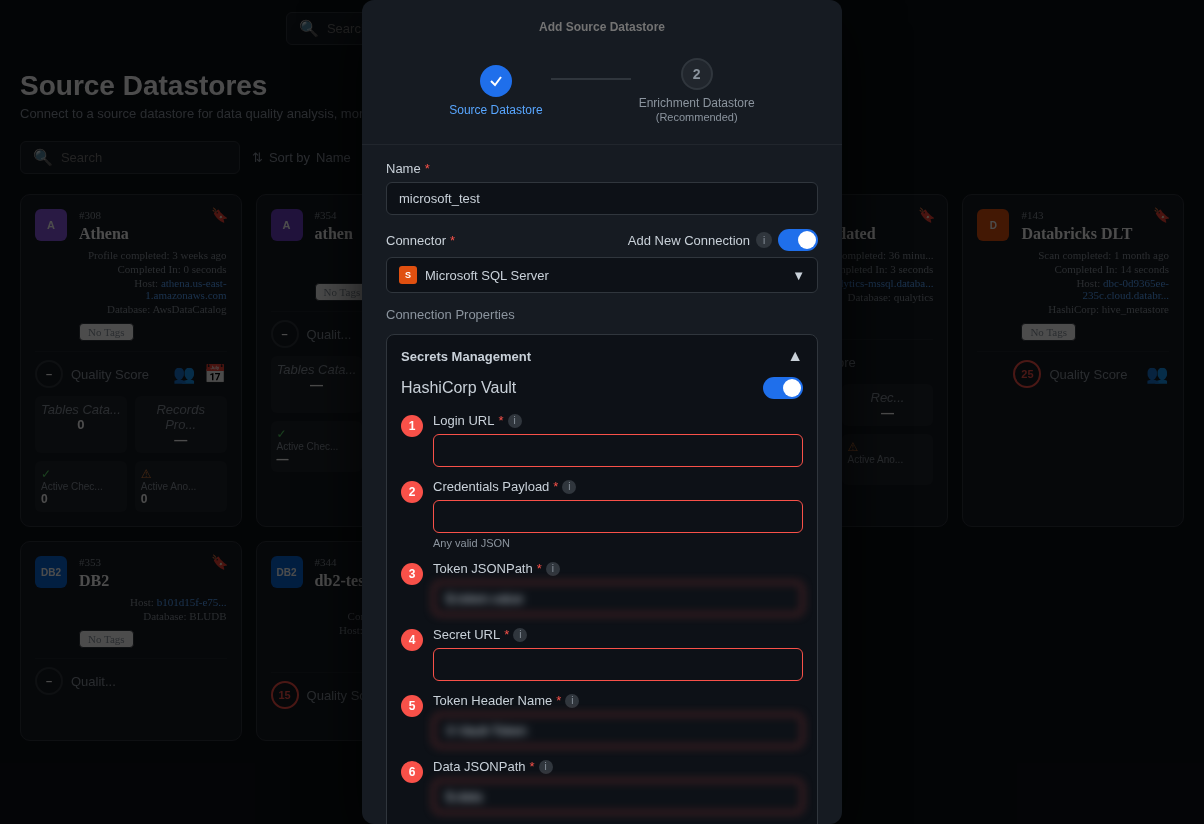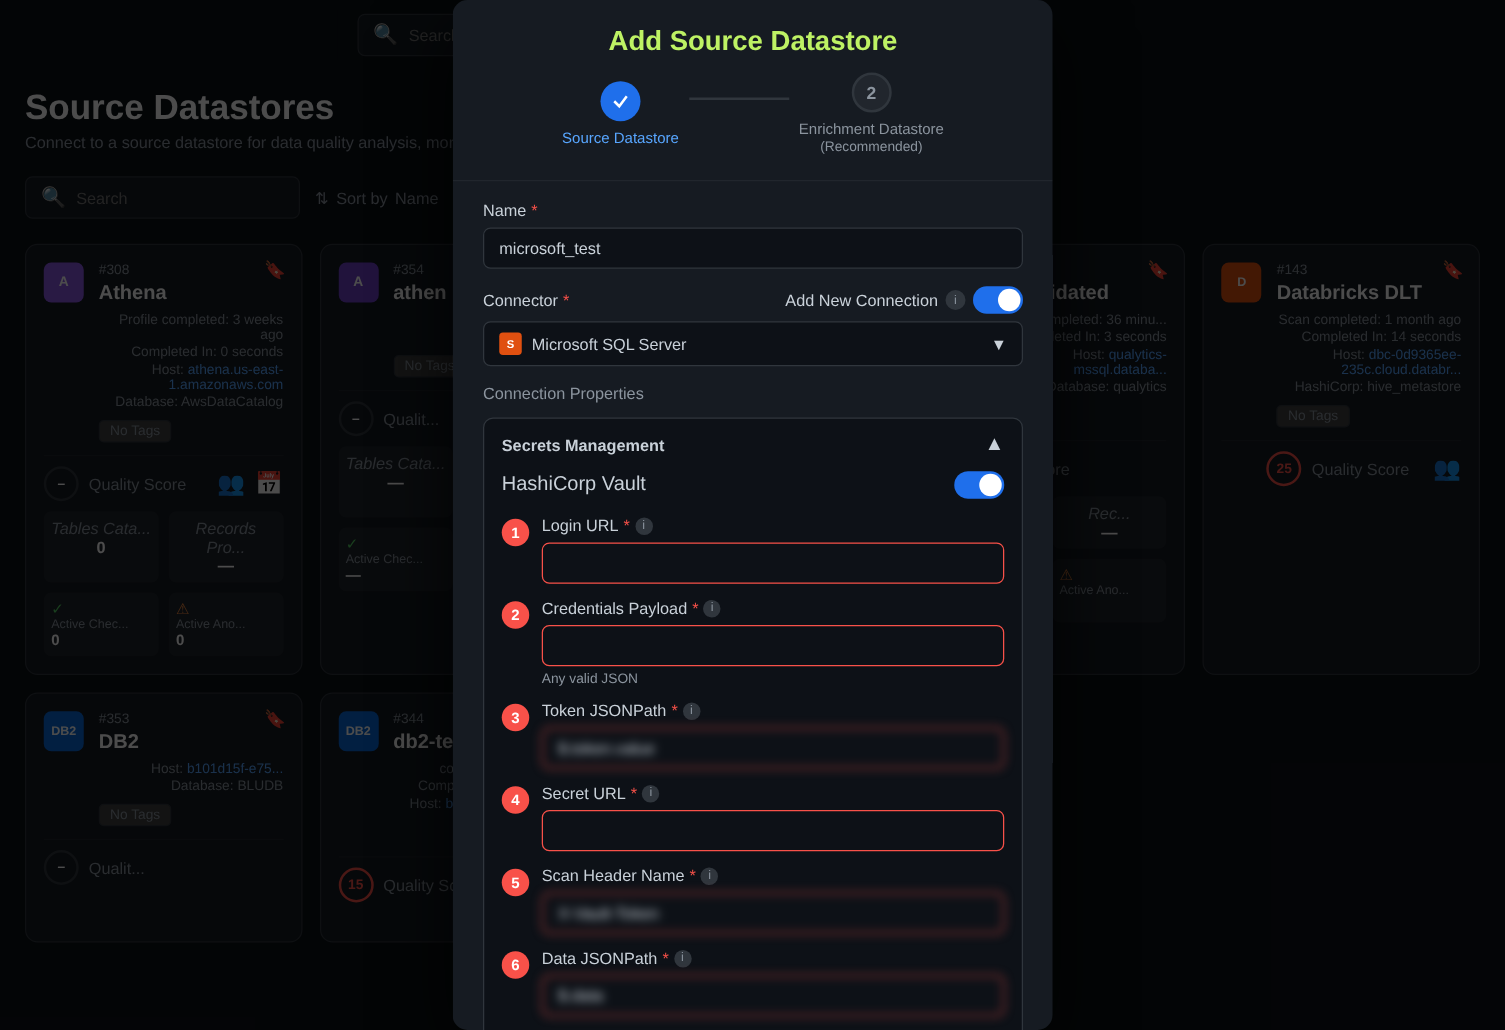--- a/index.html
+++ b/index.html
@@ -104,21 +104,21 @@
       text-align: right;
     }
 
     .card-info a {
       color: #58a6ff;
       text-decoration: none;
     }
 
     .tag {
       display: inline-block;
-      background: #404040;
+      background: #ffffff;
       border: 1px solid #30363d;
       border-radius: 4px;
       padding: 2px 8px;
       font-size: 11px;
       color: #8b949e;
       margin-top: 6px;
     }
 
     .tag.gdpr {
       background: #1a3a2a;
@@ -206,24 +206,24 @@
       box-shadow: 0 20px 60px rgba(0,0,0,0.8);
     }
 
     .modal-header {
       padding: 20px 24px 16px;
       text-align: center;
       border-bottom: 1px solid #21262d;
     }
 
     .modal-title {
-      font-size: 22px;
+      font-size: 12px;
       font-weight: 700;
-      color: #bef264;
-      margin-bottom: 12px;
+      color: #737373;
+      margin-bottom: 24px;
     }
 
     
     .stepper {
       display: flex;
       align-items: center;
       justify-content: center;
       gap: 0;
       margin-bottom: 4px;
     }
@@ -481,20 +481,21 @@
     .avatar.athen2 { background: #6e40c9; }
     .avatar.bigquery { background: #1f6feb; }
     .avatar.consolidated { background: #da3633; }
     .avatar.databricks { background: #e05010; }
     .avatar.db2 { background: #0969da; }
     .avatar.db2test { background: #0969da; }
     .avatar.db2testt { background: #0969da; }
 
     .card-content {
       padding-left: 44px;
+      font-family: Liberation Serif, serif;
     }
 
     .checks-row {
       display: flex;
       gap: 8px;
       margin-top: 8px;
     }
 
     .check-box {
       flex: 1;
@@ -882,21 +883,21 @@
               <div class="info-icon">i</div>
             </label>
             <input type="text" class="form-input error" style="">
           </div>
         </div>
 
         <div class="numbered-field">
           <div class="step-badge">5</div>
           <div class="field-content">
             <label class="form-label">
-              <span>Scan Header Name</span>
+              <span>Token Header Name</span>
               <span class="required">*</span>
               <div class="info-icon">i</div>
             </label>
             <input type="text" class="form-input error blurred-input" value="X-Vault-Token" style="">
           </div>
         </div>
 
         <div class="numbered-field">
           <div class="step-badge">6</div>
           <div class="field-content">

